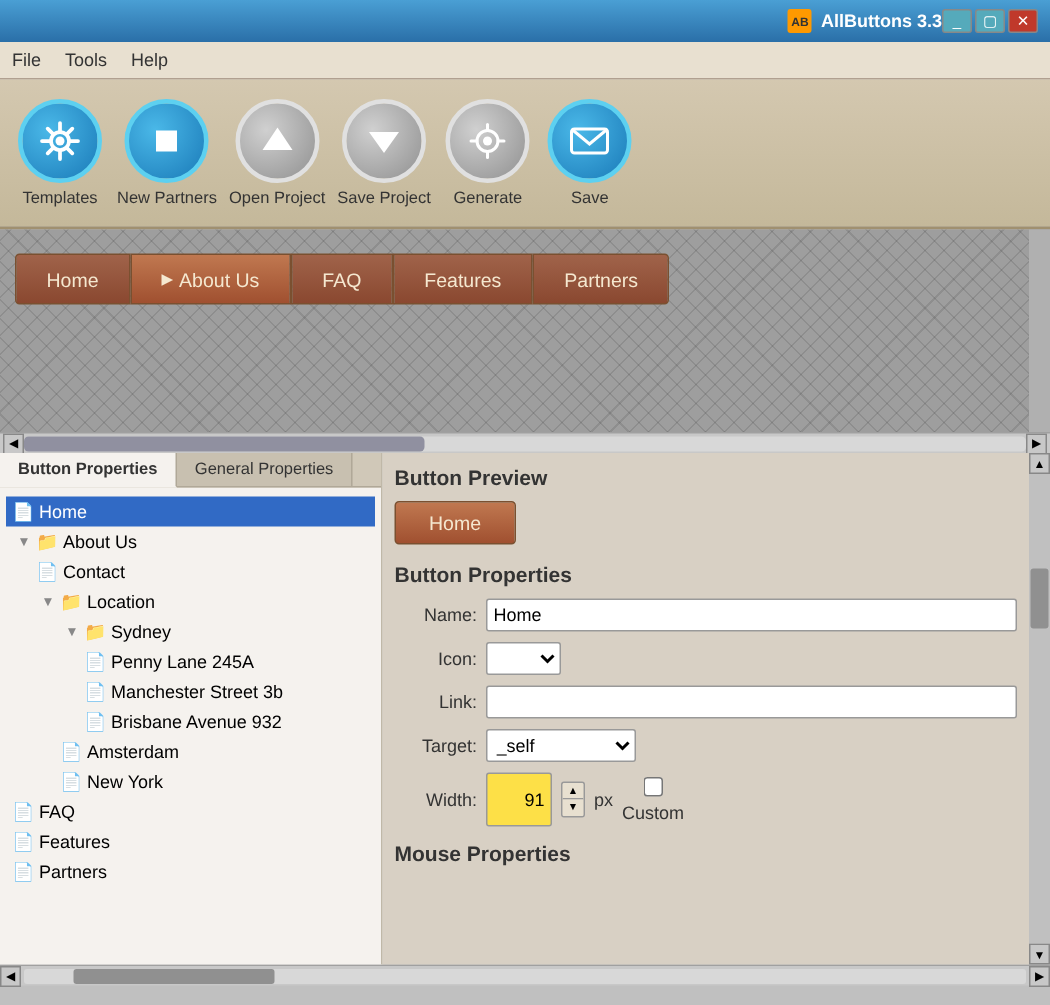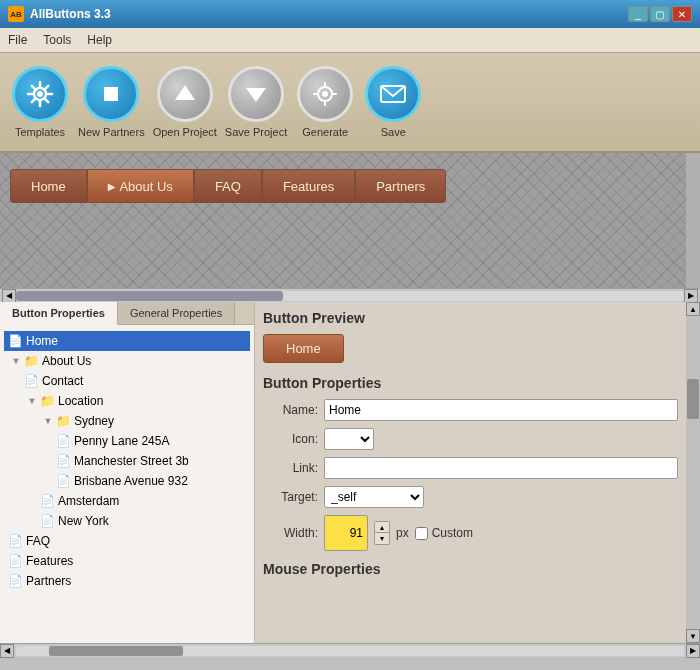--- a/index.html
+++ b/index.html
@@ -5,21 +5,21 @@
     * { box-sizing: border-box; margin: 0; padding: 0; }
     body { font-family: 'Segoe UI', Tahoma, sans-serif; font-size: 12px; background: #c0c0c0; width: 700px; height: 670px; overflow: hidden; }
 
     
     .title-bar {
       background: linear-gradient(to bottom, #4a9fd4, #2a6fa8);
       color: white;
       padding: 4px 8px;
       display: flex;
       align-items: center;
-      justify-content: space-between;
+      justify-content: flex-end;
       height: 28px;
     }
     .title-bar-left { display: flex; align-items: center; gap: 6px; }
     .title-icon { width: 16px; height: 16px; background: #f90; border-radius: 2px; display: flex; align-items: center; justify-content: center; font-size: 10px; color: white; font-weight: bold; }
     .title-text { font-size: 12px; font-weight: bold; }
     .title-controls { display: flex; gap: 2px; }
     .title-btn {
       width: 20px; height: 16px; background: #5ab; border: 1px solid #888;
       display: flex; align-items: center; justify-content: center; font-size: 10px; cursor: pointer; color: white; border-radius: 2px;
     }
@@ -288,21 +288,21 @@
       height: 11px;
       background: #e8e0d0;
       border: none;
       font-size: 7px;
       cursor: pointer;
       display: flex; align-items: center; justify-content: center;
       border-bottom: 1px solid #999;
     }
     .spin-btn:last-child { border-bottom: none; }
     .px-label { font-size: 12px; color: #333; }
-    .custom-check { display: flex; align-items: center; gap: 4px; font-size: 12px; color: #333; }
+    .custom-check { display: flex; align-items: center; gap: 4px; font-size: 12px; color: #333; flex-direction: column; }
 
     .mouse-props-section { margin-top: 10px; }
 
     
     .v-scrollbar {
       width: 14px;
       background: #b0b0b0;
       display: flex;
       flex-direction: column;
       align-items: center;

